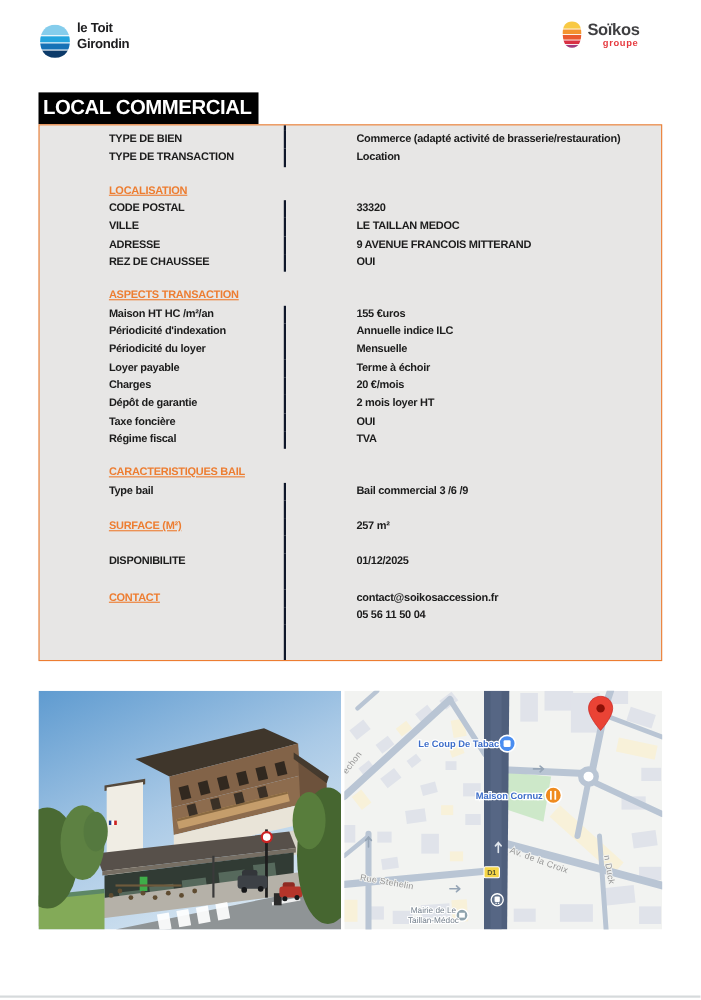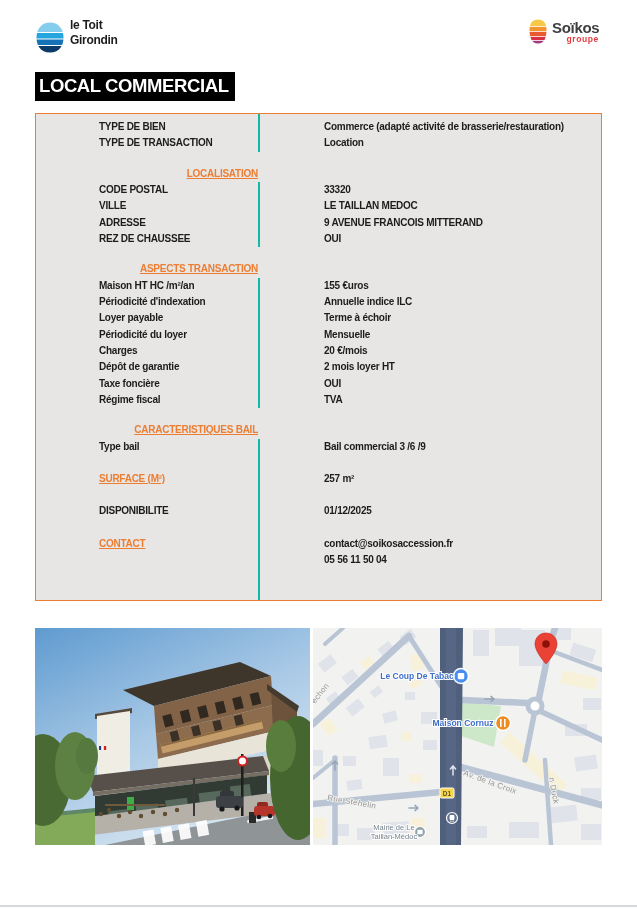--- a/index.html
+++ b/index.html
@@ -5,42 +5,42 @@
   html,body{margin:0;padding:0;}
   body{
     width:637px;height:909px;position:relative;background:#ffffff;
     font-family:"Liberation Sans", sans-serif;overflow:hidden;
   }
   .abs{position:absolute;}
 
   
   .toit-logo{left:36px;top:22px;display:flex;align-items:flex-start;}
   .toit-text{margin-left:6px;margin-top:-4px;font-weight:bold;font-size:12px;line-height:15px;color:#1d1d1f;letter-spacing:-0.3px;}
-  .soikos-logo{left:529px;top:19px;display:flex;align-items:flex-start;text-align:center;}
+  .soikos-logo{left:511px;top:19px;display:flex;align-items:flex-start;}
   .soikos-text{margin-left:5px;margin-top:1px;}
   .soikos-name{font-weight:bold;font-size:15px;color:#3f3f41;letter-spacing:-0.3px;line-height:15px;}
   .soikos-sub{font-weight:bold;font-size:8.5px;color:#e63a3f;letter-spacing:0.6px;line-height:9px;margin-left:14px;}
 
   
-  .title{left:35px;top:72px;background:#000;color:#fff;font-weight:bold;font-size:18.5px;
+  .title{left:35px;top:84px;background:#000;color:#fff;font-weight:bold;font-size:18.5px;
          letter-spacing:-0.4px;padding:3px 6px 4px 4px;white-space:nowrap;}
 
   
   .tbl{left:35px;top:113px;width:567px;height:488px;background:#e7e6e5;
        border:1px solid #ED7D31;box-sizing:border-box;display:flex;flex-direction:column;
        font-weight:bold;font-size:10px;letter-spacing:-0.25px;color:#1c1c1c;}
   .row{display:flex;flex:0 0 auto;}
   .row .lc{width:222px;padding-left:63px;box-sizing:border-box;white-space:nowrap;}
   .row .rc{flex:1;padding-left:64px;box-sizing:border-box;white-space:nowrap;overflow:hidden;}
-  .row.div .rc{border-left:2px solid #14b8a6;}
+  .row.div .rc{border-left:2px solid #0f172a;}
   .f{height:16.3px;line-height:16.3px;}
   .sp{height:14px;}
   .sp5{height:5px;}
   .sp16{height:16px;}
-  .hd{height:16.5px;line-height:16.5px;text-align:right;}
+  .hd{height:16.5px;line-height:16.5px;}
   .hd .lc{color:#ED7D31;text-decoration:underline;text-underline-offset:1px;}
   .olab .lc{color:#ED7D31;text-decoration:underline;text-underline-offset:1px;}
   .grow{flex:1 1 auto;}
 
   
   .photo{left:35px;top:628px;width:275px;height:217px;}
   .map{left:313px;top:628px;width:289px;height:217px;}
   .page-edge{left:0;top:905px;width:637px;height:2px;background:#d6dadc;}
 
   svg text{font-family:"Liberation Sans", sans-serif;}
@@ -147,26 +147,26 @@
   </div>
   <div class="row div f">
     <div class="lc">Maison HT HC /m²/an</div>
     <div class="rc">155 €uros</div>
   </div>
   <div class="row div f">
     <div class="lc">Périodicité d'indexation</div>
     <div class="rc">Annuelle indice ILC</div>
   </div>
   <div class="row div f">
+    <div class="lc">Périodicité du loyer</div>
+    <div class="rc">Mensuelle</div>
+  </div>
+  <div class="row div f">
     <div class="lc">Loyer payable</div>
     <div class="rc">Terme à échoir</div>
-  </div>
-  <div class="row div f">
-    <div class="lc">Périodicité du loyer</div>
-    <div class="rc">Mensuelle</div>
   </div>
   <div class="row div f">
     <div class="lc">Charges</div>
     <div class="rc">20 €/mois</div>
   </div>
   <div class="row div f">
     <div class="lc">Dépôt de garantie</div>
     <div class="rc">2 mois loyer HT</div>
   </div>
   <div class="row div f">

